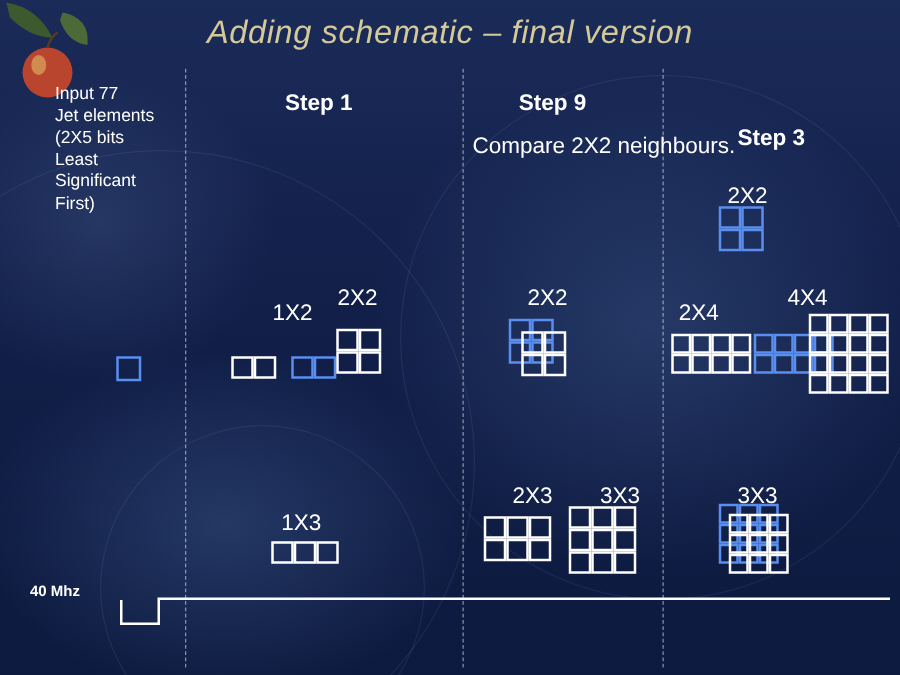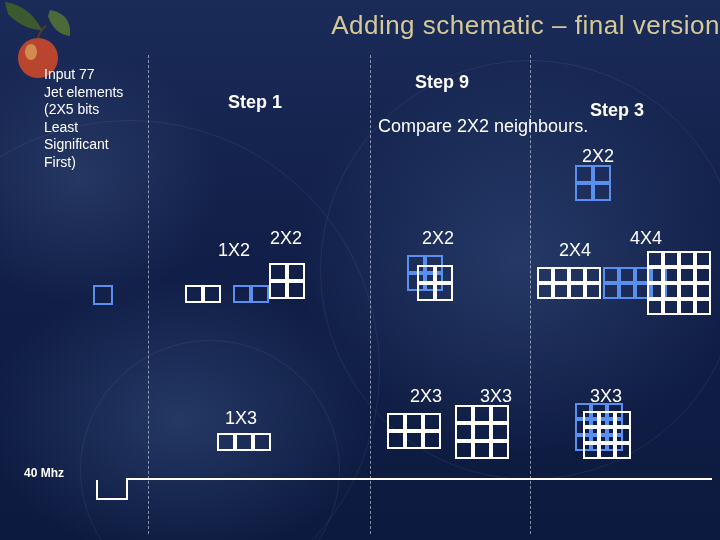--- a/index.html
+++ b/index.html
@@ -15,46 +15,46 @@
     position: relative;
   }
   
   .trace { position:absolute; border:1px solid rgba(200,215,255,0.08); border-radius:50%; pointer-events:none; }
   .t1 { width:500px; height:500px; left:-120px; top:120px; }
   .t2 { width:420px; height:420px; left:320px; top:60px; }
   .t3 { width:260px; height:260px; left:80px; top:340px; }
 
   .title {
     position:absolute; top:10px; left:0; width:100%;
-    text-align:right; font-size:26px; color:#d4c998;
-    font-weight:400; letter-spacing:0.5px;
+    text-align:center; font-size:26px; color:#d4c998;
+    font-weight:400; letter-spacing:0.5px;font-style:italic;
   }
 
   
   .deco { position:absolute; top:0; left:0; width:90px; height:90px; }
 
   .vline { position:absolute; top:55px; bottom:6px; border-left:1px dashed rgba(235,235,245,0.55); }
   .vl1 { left:148px; }
   .vl2 { left:370px; }
   .vl3 { left:530px; }
 
   .step { position:absolute; top:72px; font-size:18px; font-weight:bold; }
-  .st1 { left:228px;margin-top:20px; }
+  .st1 { left:228px; }
   .st2 { left:415px; }
   .st3 { left:590px;margin-top:28px; }
 
   .input-text { position:absolute; top:66px; left:44px; font-size:14px; line-height:1.25; }
 
-  .compare { position:absolute; top:116px; left:378px; font-size:18px;text-align:right; }
+  .compare { position:absolute; top:106px; left:378px; font-size:18px;text-align:right; }
   .lbl { position:absolute; font-size:18px; }
   .l-2x2-top { left:582px; top:146px; }
   .l-1x2 { left:182px; top:240px;margin-left:36px; }
   .l-2x2-a { left:270px; top:228px; }
   .l-2x2-b { left:422px; top:228px; }
-  .l-2x4 { left:559px; top:240px; }
+  .l-2x4 { left:543px; top:240px; }
   .l-4x4 { left:630px; top:228px;text-align:right; }
   .l-1x3 { left:225px; top:408px; }
   .l-2x3 { left:410px; top:386px; }
   .l-3x3-a { left:480px; top:386px; }
   .l-3x3-b { left:590px; top:386px; }
 
   .forty { position:absolute; left:24px; top:466px; font-size:12px; font-weight:bold; }
 
   
   .grid { position:absolute; display:grid; }

